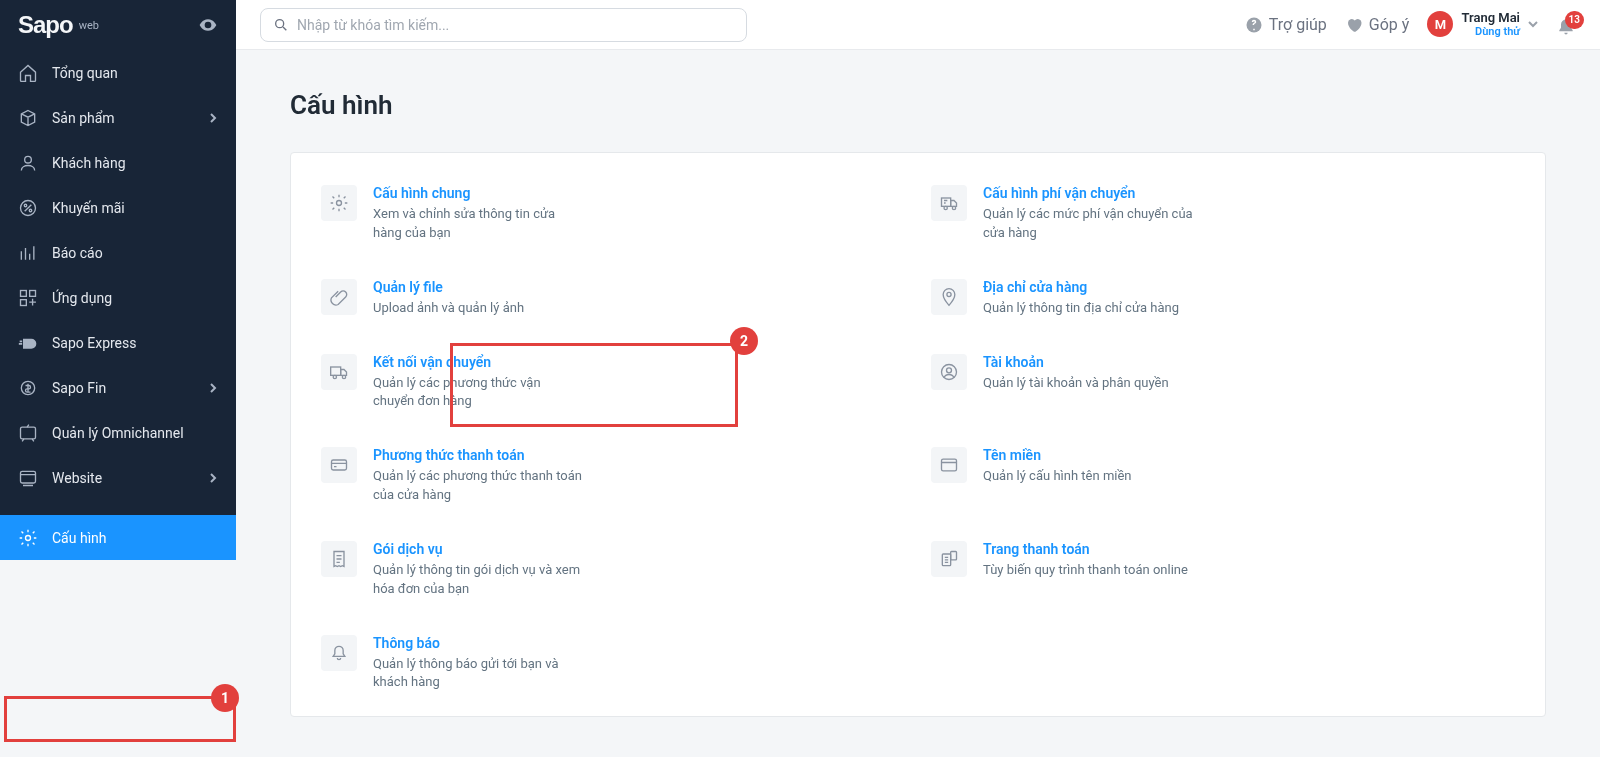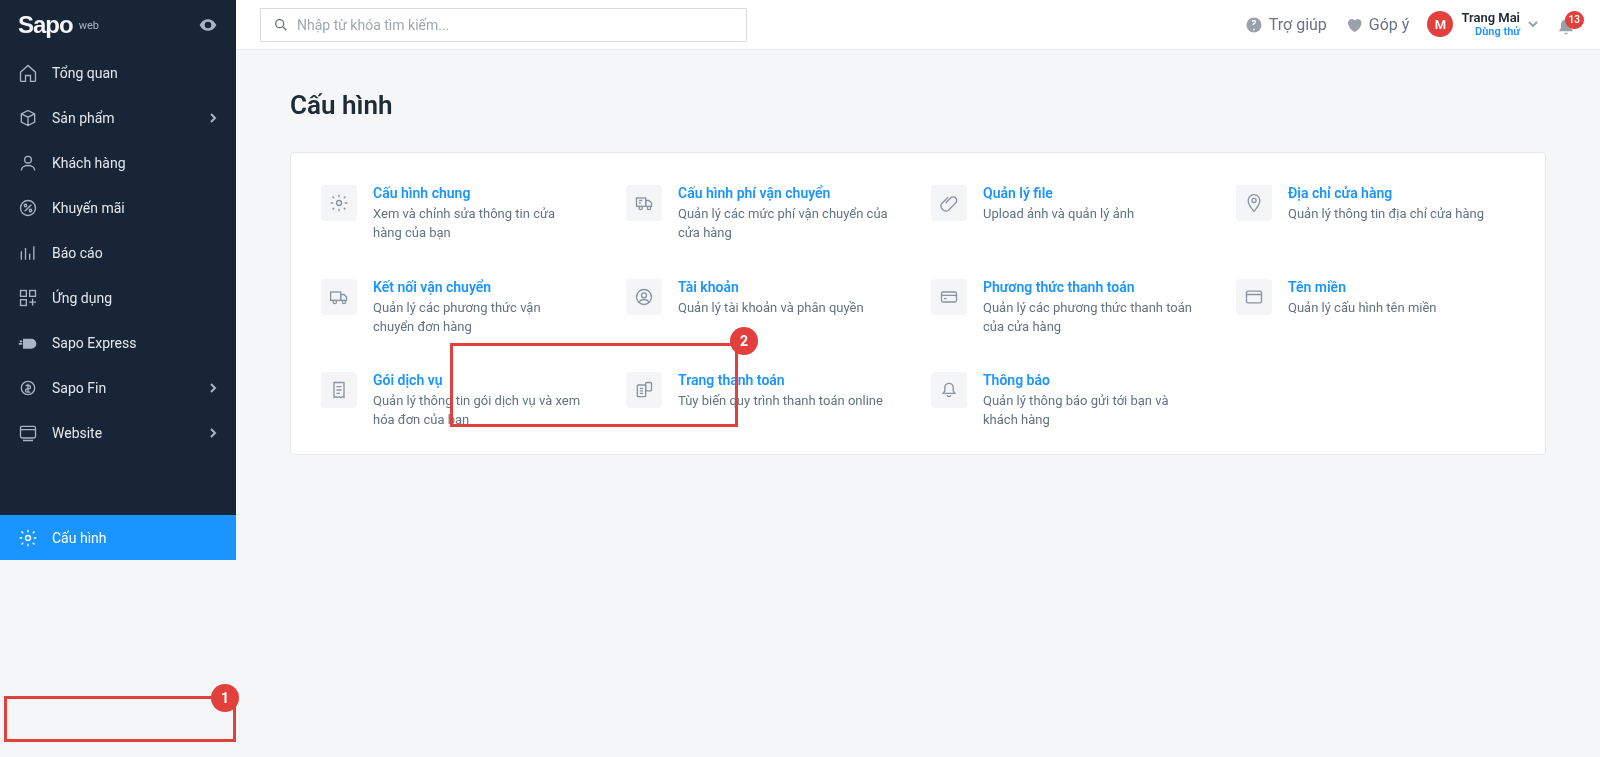--- a/index.html
+++ b/index.html
@@ -17,40 +17,40 @@
 .sb-item svg.ic { width:20px; height:20px; stroke:#a9b4c4; fill:none; stroke-width:1.6; flex:none; }
 .sb-item svg.ic.solid { fill:#a9b4c4; stroke:none; }
 .sb-item .chev { margin-left:auto; width:10px; height:10px; stroke:#a9b4c4; fill:none; stroke-width:2; }
 .sb-item.active { background:#1a94ff; color:#fff; }
 .sb-item.active svg.ic { stroke:#fff; }
 
 .sb-footer { margin-top:auto; }
 
 
 .topbar { position:absolute; left:236px; top:0; right:0; height:50px; background:#fff; display:flex; align-items:center; padding:0 24px; gap:18px; border-bottom:1px solid #e8eaed; }
-.search { flex:1; max-width:850px; height:34px; border:1px solid #d6dbe1; border-radius:1px; display:flex; align-items:center; padding:0 12px; gap:8px; color:#6b7280; }
+.search { flex:1; max-width:850px; height:34px; border:1px solid #d6dbe1; border-radius:8px; display:flex; align-items:center; padding:0 12px; gap:8px; color:#6b7280; }
 .search svg { width:16px; height:16px; stroke:#6b7280; fill:none; stroke-width:2; }
 .search input { border:none; outline:none; flex:1; font-size:14px; color:#333; background:transparent; }
 .search input::placeholder { color:#a0a7b0; }
 .tb-link { display:flex; align-items:flex-end; gap:6px; color:#6b7280; font-size:16px; cursor:pointer; }
 .tb-link svg { width:18px; height:18px; fill:#9aa1aa; }
 .user { display:flex; align-items:center; gap:8px; cursor:pointer; }
 .avatar { width:26px; height:26px; border-radius:50%; background:#e2403d; color:#fff; font-size:13px; font-weight:600; display:flex; align-items:center; justify-content:center; }
 .user .name { font-size:13px; color:#212b36; font-weight:600; line-height:1.1; }
 .user .status { font-size:11px; color:#1a94ff; font-weight:600;text-align:right; }
 .user .chev { width:10px; height:10px; stroke:#9aa1aa; fill:none; stroke-width:2; }
 .bell { position:relative; cursor:pointer;margin-top:8px; }
 .bell svg { width:20px; height:20px; fill:#9aa1aa; }
 .bell .badge { position:absolute; top:-6px; right:-8px; min-width:18px; height:18px; padding:0 4px; border-radius:9px; background:#e2403d; color:#fff; font-size:10px; font-weight:600; display:flex; align-items:center; justify-content:center; }
 
 
 .main { position:absolute; left:236px; top:50px; right:0; bottom:0; overflow:auto; padding:40px 54px; }
 .page-title { font-size:26px; font-weight:600; color:#212b36; margin-bottom:32px; }
 
-.card { background:#fff; border:1px solid #e5e8eb; border-radius:4px; padding:28px 26px 10px; display:grid; grid-template-columns:repeat(4,1fr); column-gap:18px; row-gap:18px; }
+.card { background:#fff; border:1px solid #e5e8eb; border-radius:4px; padding:28px 26px 10px; display:grid; grid-template-columns:repeat(2,1fr); column-gap:18px; row-gap:18px; }
 .tile { display:flex; gap:16px; padding:4px 4px 14px; cursor:pointer; position:relative; }
 .tile .ibox { width:36px; height:36px; border-radius:4px; background:#f3f5f7; display:flex; align-items:center; justify-content:center; flex:none; }
 .tile .ibox svg { width:20px; height:20px; stroke:#8a93a0; fill:none; stroke-width:1.6; }
 .tile .txt .t { font-size:14px; color:#1a94ff; font-weight:600; margin-bottom:4px; }
 .tile .txt .d { font-size:13px; color:#637381; line-height:1.45; max-width:210px; }
 
 
 .annot-1 { position:absolute; left:4px; top:696px; width:232px; height:46px; border:3px solid #e2403d; z-index:40; pointer-events:none; }
 .abubble { position:absolute; width:28px; height:28px; border-radius:50%; background:#e2403d; color:#fff; font-weight:700; font-size:14px; display:flex; align-items:center; justify-content:center; z-index:50; pointer-events:none; }
 .ab1 { left:211px; top:684px; }
@@ -127,20 +127,27 @@
           <circle cx="12" cy="12" r="8"></circle>
           <path d="M12 7v10M9 9h4a2 2 0 010 4h-2a2 2 0 000 4h4"></path>
         </svg>
       <span>Sapo Fin</span>
       <svg class="chev" viewBox="0 0 10 10">
           <path d="M3 1l4 4-4 4"></path>
         </svg>
     </div>
     <div class="sb-item">
       <svg class="ic" viewBox="0 0 24 24">
+          <rect x="3" y="5" width="18" height="14" rx="2"></rect>
+          <path d="M7 19l-2 3M17 19l2 3M11 5l2-3"></path>
+        </svg>
+      <span>Quản lý Omnichannel</span>
+    </div>
+    <div class="sb-item">
+      <svg class="ic" viewBox="0 0 24 24">
           <rect x="3" y="4" width="18" height="14" rx="2"></rect>
           <path d="M3 8h18M6 21h12"></path>
         </svg>
       <span>Website</span>
       <svg class="chev" viewBox="0 0 10 10">
           <path d="M3 1l4 4-4 4"></path>
         </svg>
     </div>
   </div>
 

